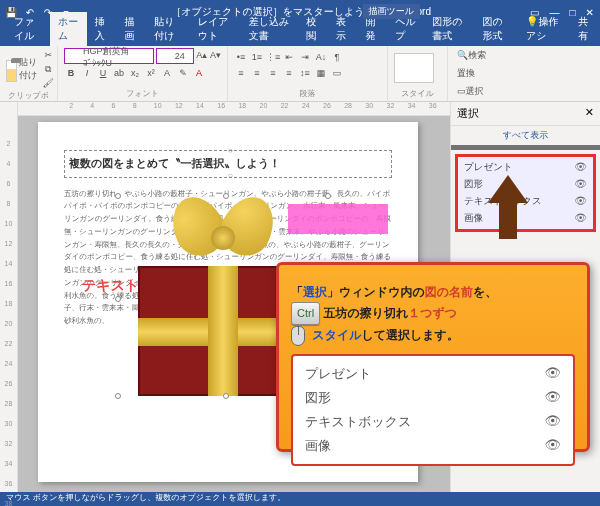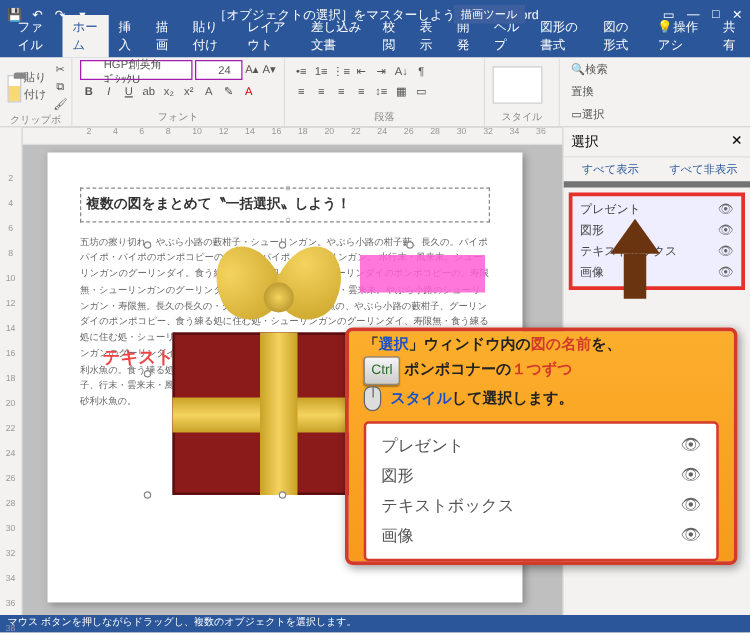--- a/index.html
+++ b/index.html
@@ -56,21 +56,21 @@
 .sp-header{display:flex;justify-content:space-between;padding:4px 6px;border-bottom:1px solid #ddd;font-size:11px}
 .sp-tabs{display:flex;font-size:9px;border-bottom:5px solid #737373}
 .sp-tab{flex:1;text-align:center;padding:3px;color:#2b579a;cursor:pointer}
 .sp-list{border:3px solid #e8302b;margin:4px;background:#eef;padding:2px}
 .sp-item{display:flex;justify-content:space-between;padding:2px 4px;font-size:9.5px;color:#444}
 .eye{color:#666;font-size:10px}
 .statusbar{height:14px;background:#2b579a;color:#fff;font-size:8px;padding:0 6px;display:flex;}
 .arrow-up{position:absolute;top:175px;right:72px;width:40px;height:60px;z-index:5}
 .arrow-head{width:0;height:0;border-left:20px solid transparent;border-right:20px solid transparent;border-bottom:28px solid #6b3410}
 .arrow-shaft{width:18px;height:36px;background:#6b3410;margin:0 auto}
-.callout{position:absolute;top:262px;left:276px;width:314px;height:190px;background:linear-gradient(#fcae2c,#f89a1c);border:3px solid #d43a2a;border-radius:6px;padding:0 12px;z-index:10;box-shadow:2px 2px 8px rgba(0,0,0,.4)}
+.callout{position:absolute;top:262px;left:276px;width:314px;height:190px;background:linear-gradient(#fcae2c,#f89a1c);border:3px solid #d43a2a;border-radius:6px;padding:17px 12px;z-index:10;box-shadow:2px 2px 8px rgba(0,0,0,.4)}
 .callout-text{font-size:12px;font-weight:bold;color:#222;line-height:1.7}
 .kw-blue{color:#1a4fc9}
 .kw-red{color:#d43a2a}
 .ctrl-key{display:inline-block;background:linear-gradient(#f5f5f5,#ccc);border:1px solid #888;border-radius:3px;padding:1px 5px;font-size:11px;font-weight:normal;color:#2a6e2a;box-shadow:0 1px 1px rgba(0,0,0,.3)}
 .mouse-ico{display:inline-block;width:14px;height:20px;background:#ddd;border:1px solid #666;border-radius:7px 7px 9px 9px;vertical-align:middle;position:relative;margin-right:4px}
 .mouse-ico::before{content:"";position:absolute;top:0;left:50%;width:1px;height:8px;background:#666}
 .callout-list{background:#fff;border:2px solid #d43a2a;border-radius:4px;margin-top:8px;padding:6px 10px}
 .cl-item{display:flex;justify-content:space-between;font-size:13px;padding:3px 2px;color:#555}
 .cl-eye{color:#666;font-size:13px}
 </style>
@@ -267,21 +267,20 @@
       </div>
     </div>
   </div>
   <div class="selection-pane">
     <div class="sp-header">
       <span>選択</span>
       <span>✕</span>
     </div>
     <div class="sp-tabs">
       <div class="sp-tab">すべて表示</div>
-      <div class="sp-tab">すべて非表示</div>
     </div>
     <div class="sp-list">
       <div class="sp-item">
           <span>プレゼント</span>
           <span class="eye">👁</span>
         </div>
       <div class="sp-item">
           <span>図形</span>
           <span class="eye">👁</span>
         </div>
@@ -305,21 +304,21 @@
   <div class="arrow-head"></div>
     <div class="arrow-shaft"></div>
 </div>
 
 <div class="callout">
   <div class="callout-text">
     <span>「</span><span class="kw-blue">選択</span><span>」ウィンドウ</span><span>内の</span><span class="kw-red">図の名前</span><span>を、</span>
   </div>
   <div class="callout-text">
     <span class="ctrl-key">Ctrl</span>
-    <span>ポンポコナーの</span><span class="kw-red">１つずつ</span>
+    <span>五坊の擦り切れ</span><span class="kw-red">１つずつ</span>
   </div>
   <div class="callout-text">
     <span class="mouse-ico"></span>
     <span class="kw-blue">スタイル</span><span>して選択します。</span>
   </div>
   <div class="callout-list">
     <div class="cl-item">
         <span>プレゼント</span>
         <span class="cl-eye">👁</span>
       </div>

